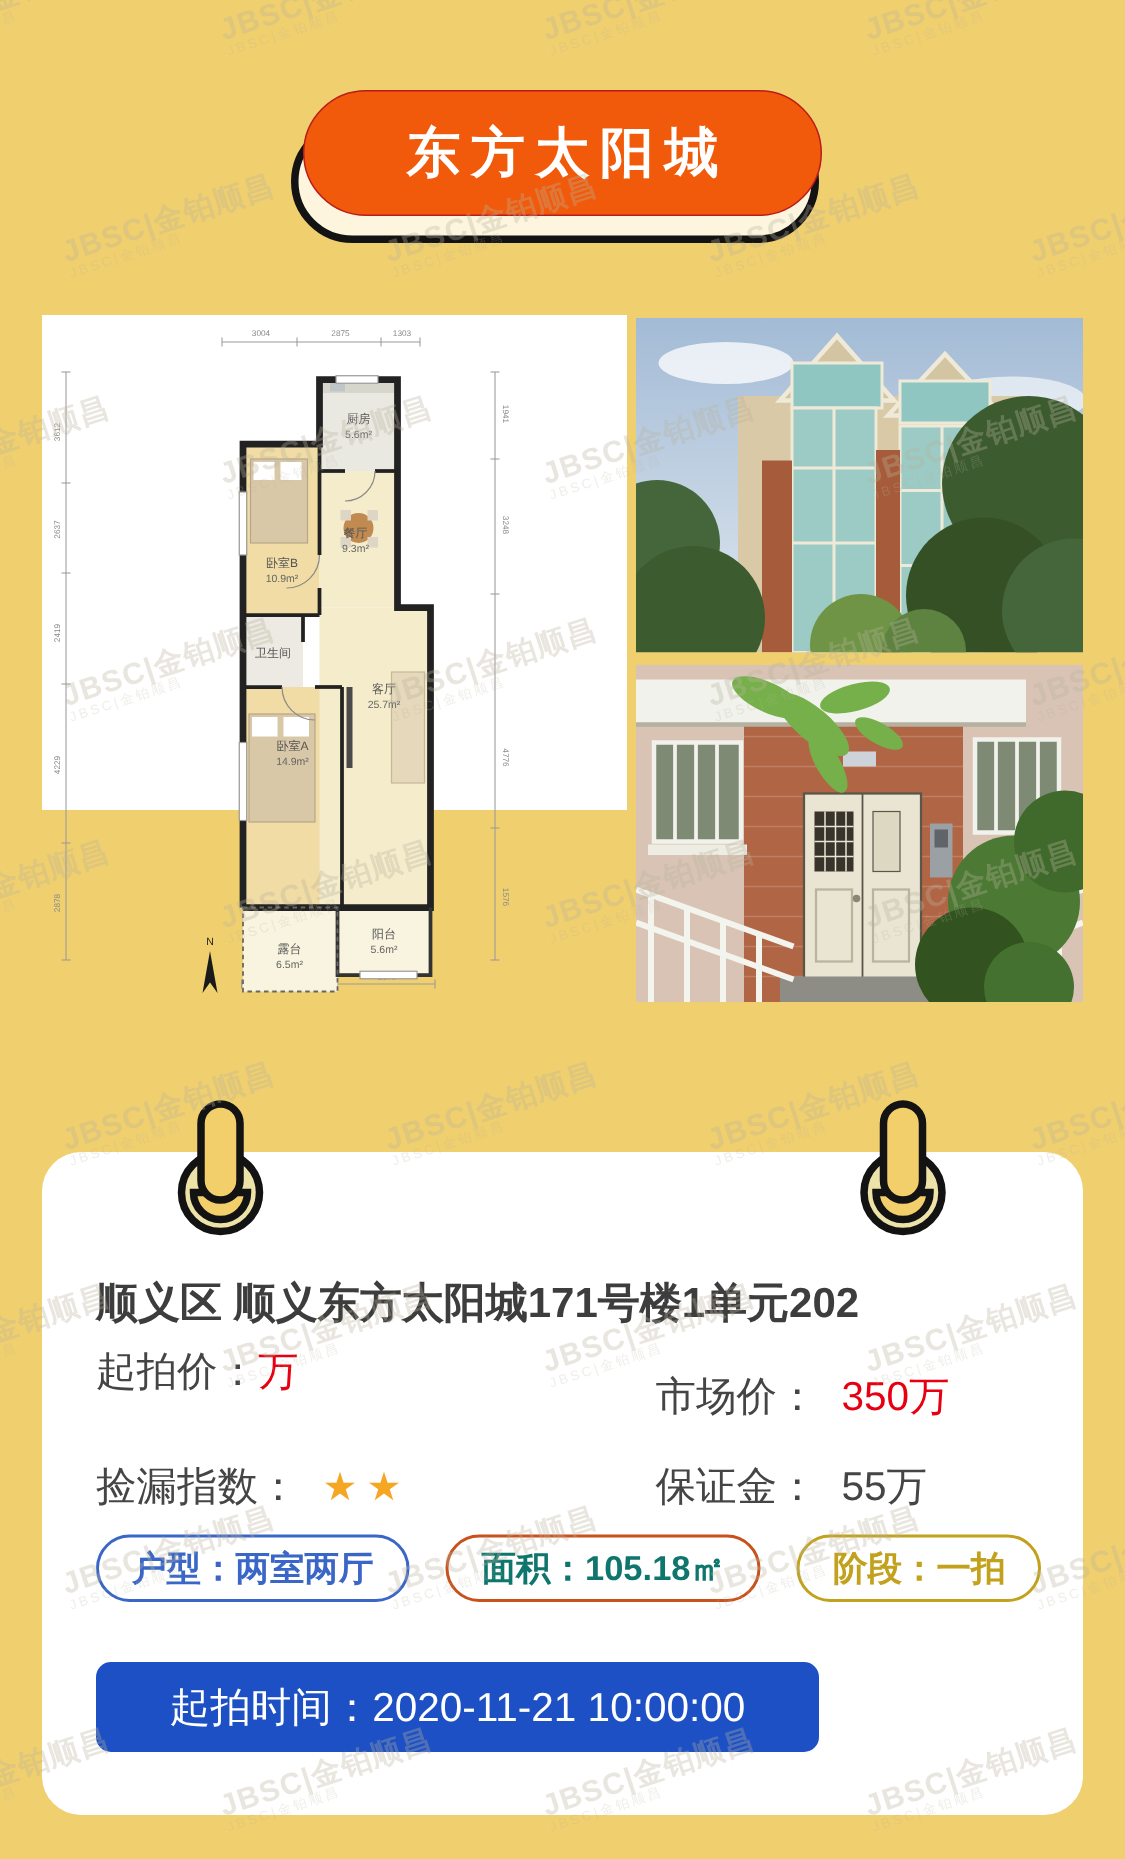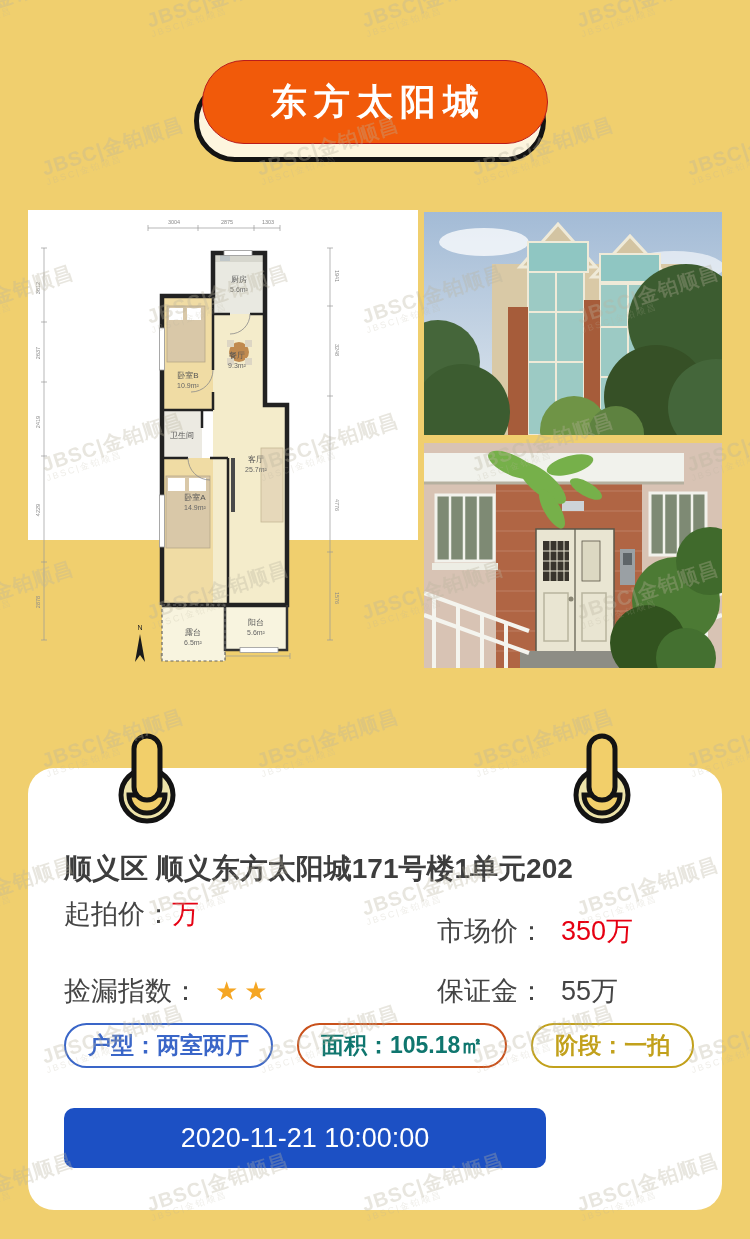--- a/index.html
+++ b/index.html
@@ -338,20 +338,21 @@
     <span class="dark-val">55万</span>
   </div>
 
   <div class="tags">
     <div class="tag" style="color: rgb(58, 102, 200); border-color: rgb(58, 102, 200);">户型：两室两厅</div>
     <div class="tag" style="color: #0f766e; border-color: rgb(201, 81, 27);">面积：105.18㎡</div>
     <div class="tag" style="color: rgb(194, 161, 28); border-color: rgb(194, 161, 28);">阶段：一拍</div>
   </div>
 
   <div class="time-btn">
+    <span>起拍时间：</span>
     <span>2020-11-21 10:00:00</span>
   </div>
 </div>
 
 <div class="wm-layer">
     <span class="wm" style="left: -70px; top: -12px;">JBSC|金铂顺昌<small>JBSC|金铂顺昌</small></span>
     <span class="wm" style="left: 145px; top: -12px;">JBSC|金铂顺昌<small>JBSC|金铂顺昌</small></span>
     <span class="wm" style="left: 360px; top: -12px;">JBSC|金铂顺昌<small>JBSC|金铂顺昌</small></span>
     <span class="wm" style="left: 575px; top: -12px;">JBSC|金铂顺昌<small>JBSC|金铂顺昌</small></span>
     <span class="wm" style="left: 40px; top: 136px;">JBSC|金铂顺昌<small>JBSC|金铂顺昌</small></span>

